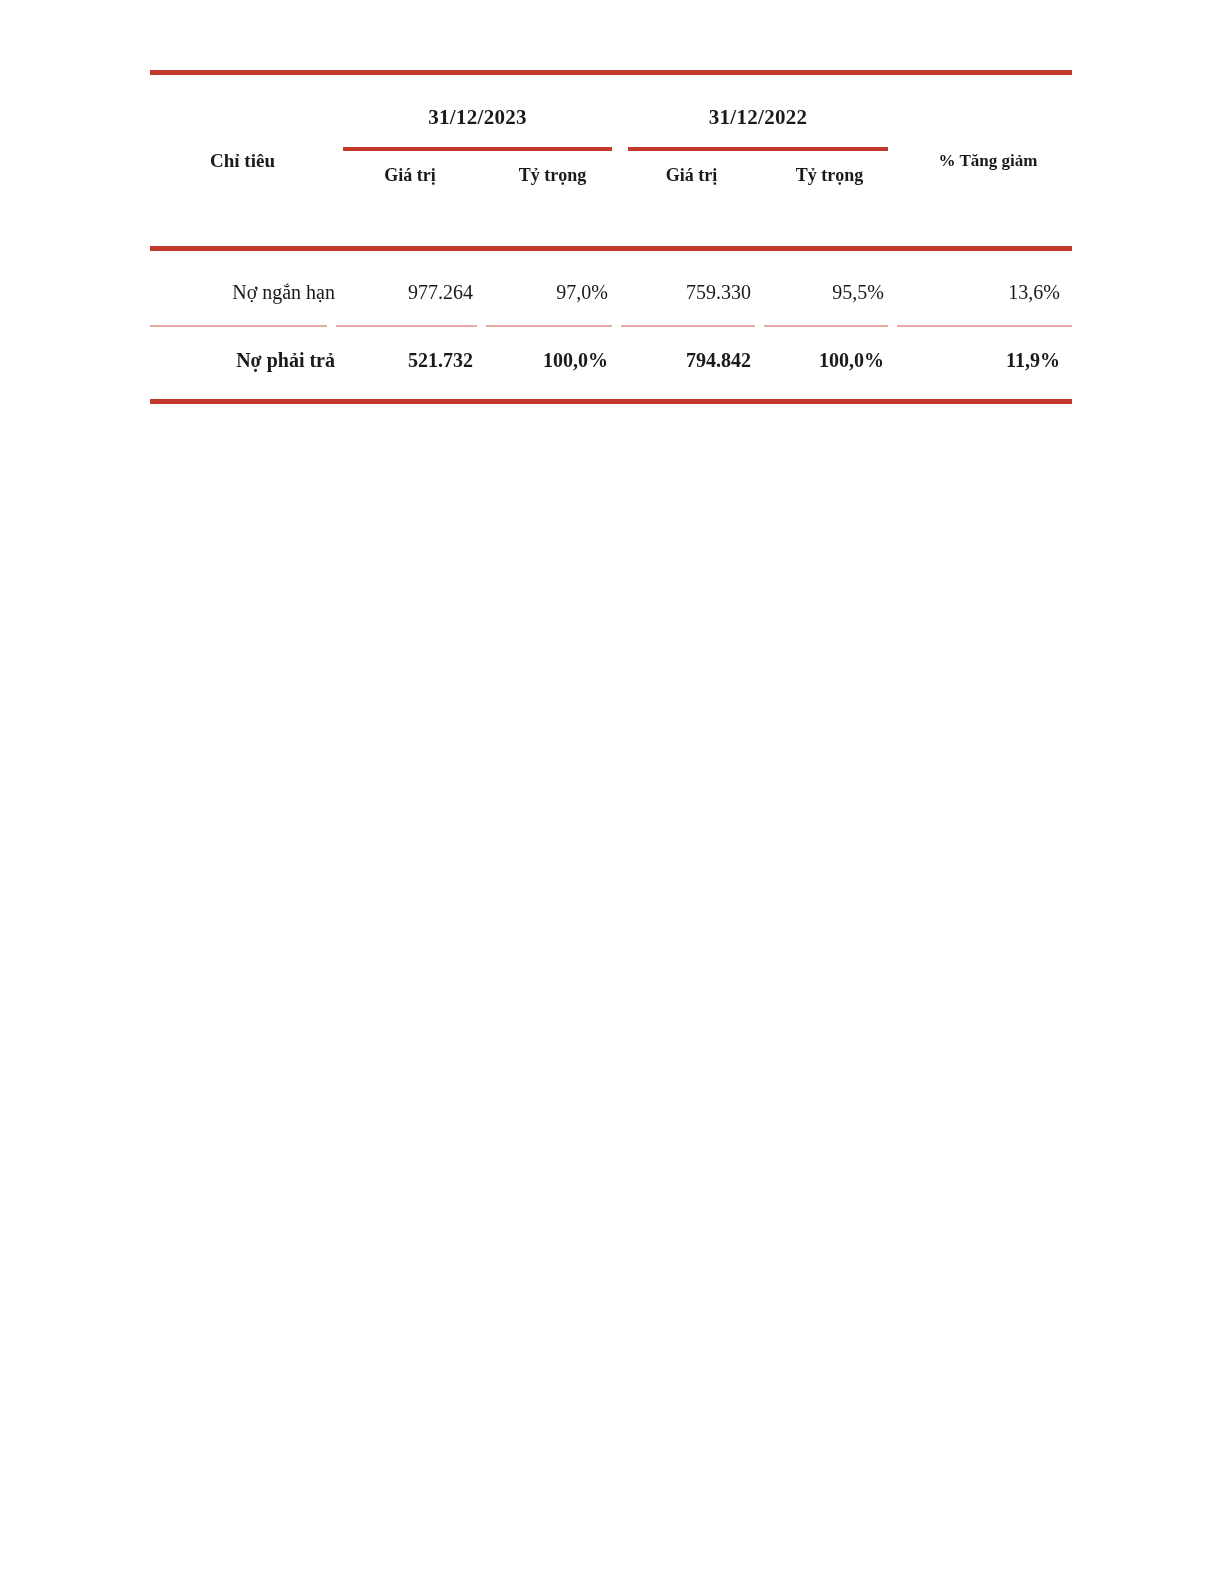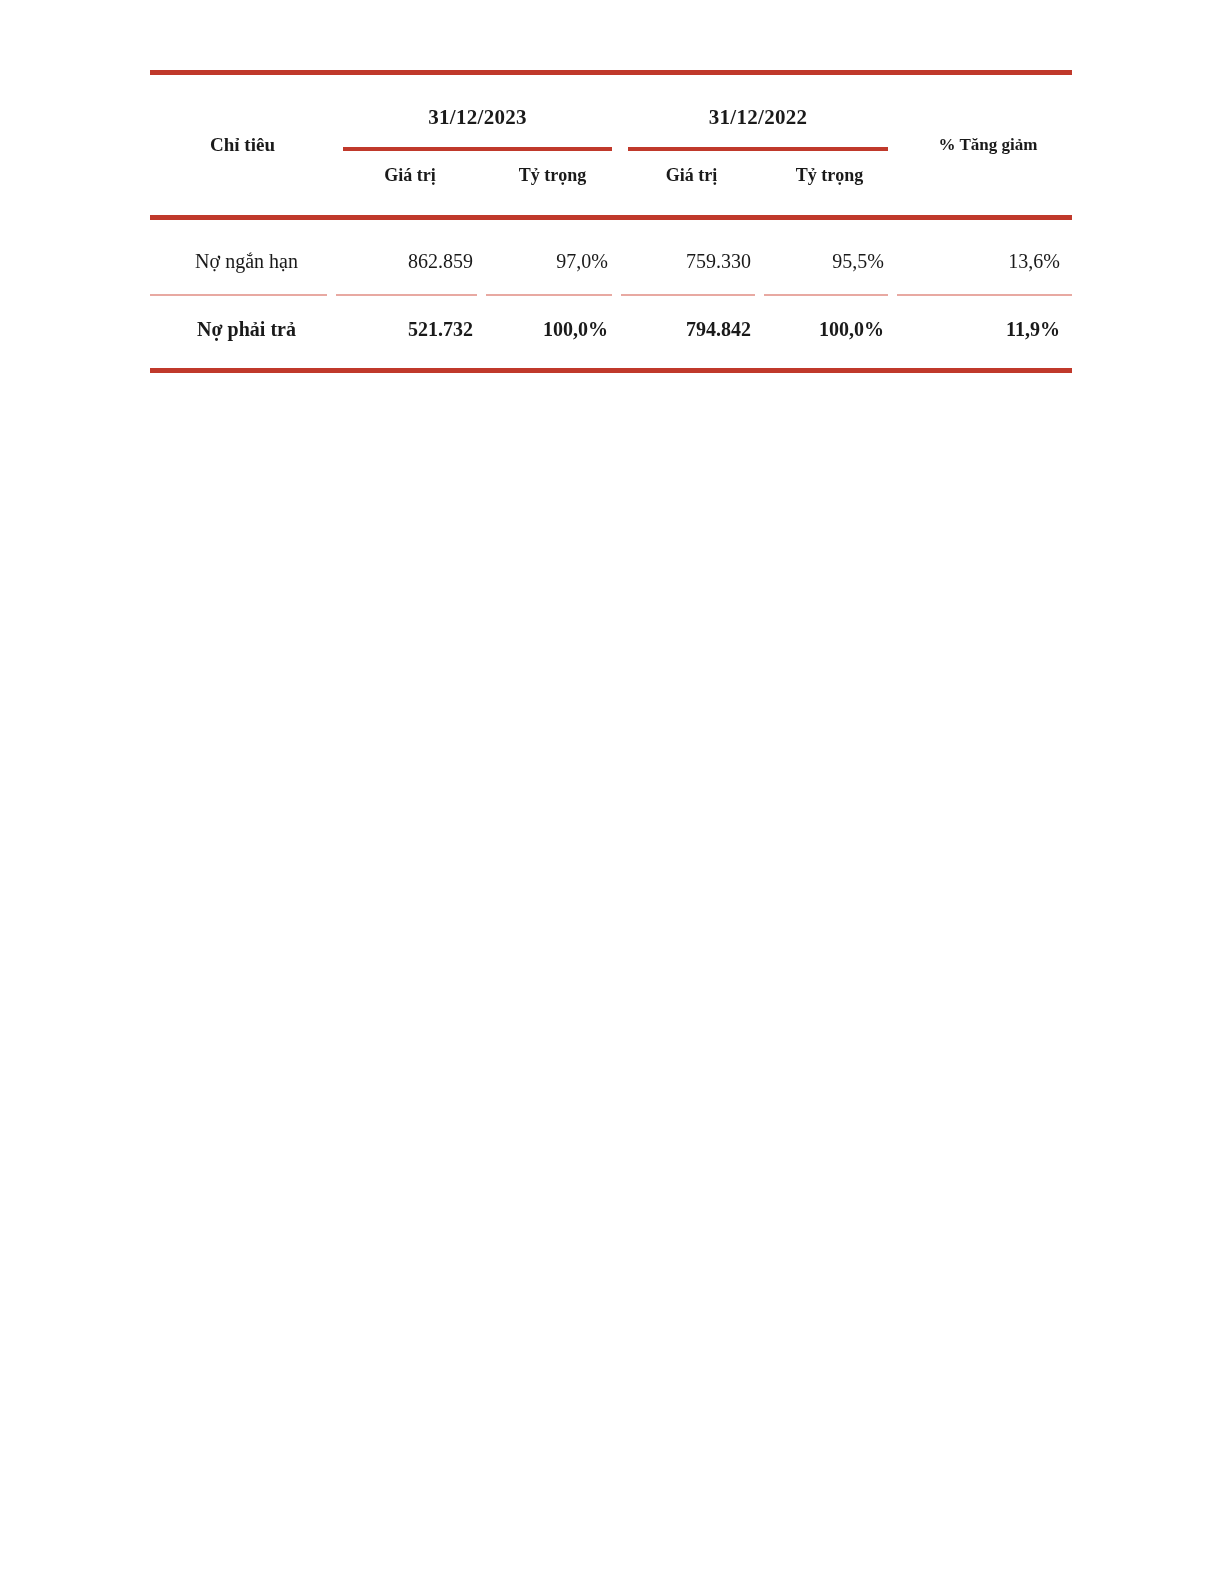--- a/index.html
+++ b/index.html
@@ -73,21 +73,21 @@
   .hdr-change {
     font-weight: bold;
     font-size: 17px;
     text-align: center;
     color: #1a1a1a;
     padding-left: 8px;
   }
 
   .grp {
     position: relative;
-    height: 140px;
+    height: 171px;
   }
   .grp-date {
     position: absolute;
     left: 0;
     right: 0;
     top: 30px;
     text-align: center;
     font-weight: bold;
     font-size: 21px;
     letter-spacing: 0.3px;
@@ -123,21 +123,21 @@
     height: 66px;
     font-size: 20px;
     border-bottom: 2px solid #E8A9A2;
     background-clip: padding-box;
   }
   tr.data-row.last td {
     border-bottom: none;
   }
 
   td.cell-label {
-    text-align: center;
+    text-align: right;
     padding-left: 8px;
   }
   td.cell-num {
     text-align: right;
     padding-right: 12px;
   }
   tr.total-row td {
     font-weight: bold;
   }
 
@@ -218,21 +218,21 @@
         <col class="c-v1">
         <col class="c-p1">
         <col class="c-v2">
         <col class="c-p2">
         <col class="c-chg">
       </colgroup>
       <tbody>
 
         <tr class="data-row">
           <td class="cell-label">Nợ ngắn hạn</td>
-          <td class="cell-num">862.859</td>
+          <td class="cell-num">977.264</td>
           <td class="cell-num">97,0%</td>
           <td class="cell-num">759.330</td>
           <td class="cell-num">95,5%</td>
           <td class="cell-num">13,6%</td>
         </tr>
 
 
         <tr class="data-row last total-row">
           <td class="cell-label">Nợ phải trả</td>
           <td class="cell-num">521.732</td>

